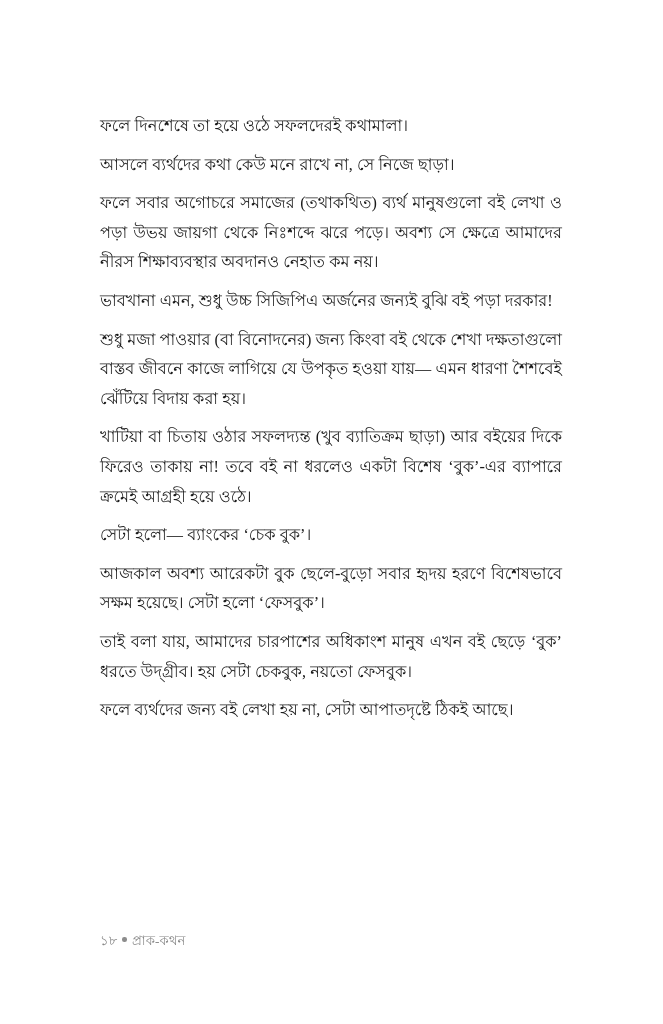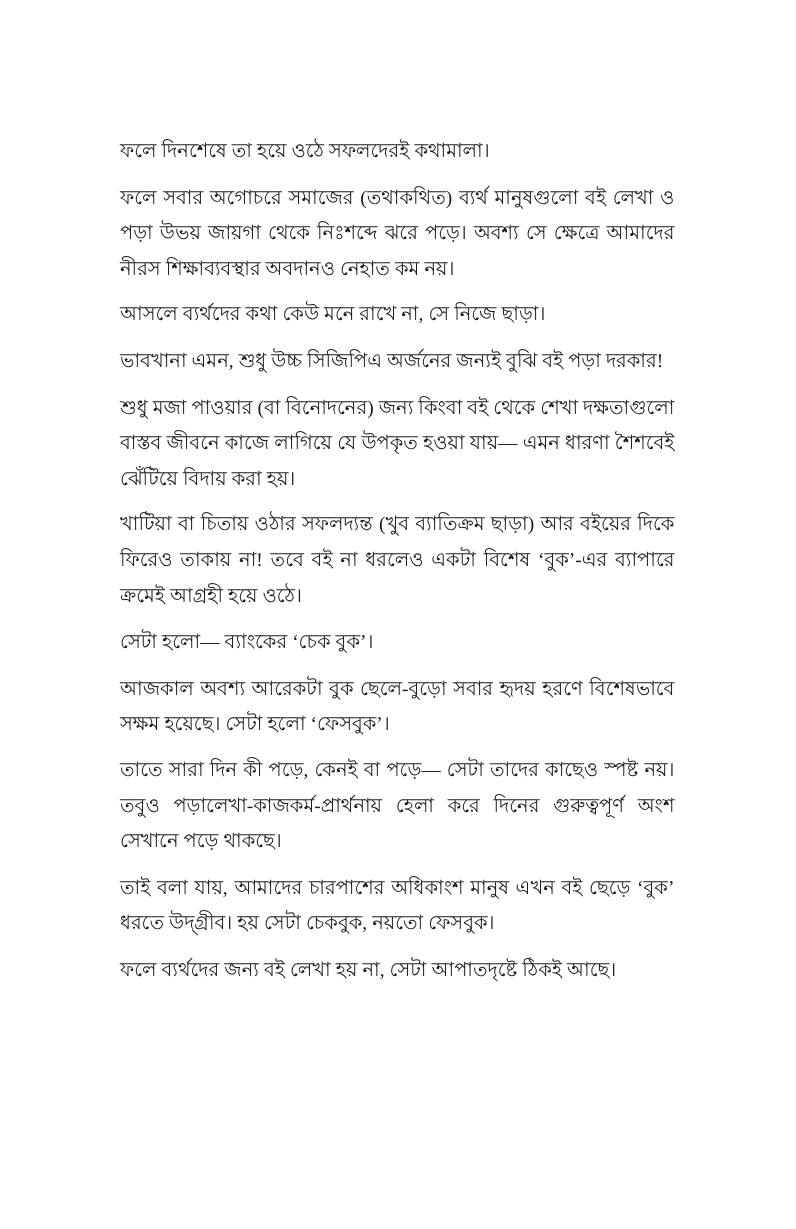--- a/index.html
+++ b/index.html
@@ -82,26 +82,28 @@
     color: #888888;
   }
 </style>
 </head>
 <body>
 
 <div id="page">
 
   <div id="text-block">
     <p class="para">ফলে দিনশেষে তা হয়ে ওঠে সফলদেরই কথামালা।</p>
+    <p class="para">আসলে ব্যর্থদের কথা কেউ মনে রাখে না, সে নিজে ছাড়া।</p>
     <p class="para">ফলে সবার অগোচরে সমাজের (তথাকথিত) ব্যর্থ মানুষগুলো বই লেখা ও পড়া উভয় জায়গা থেকে নিঃশব্দে ঝরে পড়ে। অবশ্য সে ক্ষেত্রে আমাদের নীরস শিক্ষাব্যবস্থার অবদানও নেহাত কম নয়।</p>
-    <p class="para">আসলে ব্যর্থদের কথা কেউ মনে রাখে না, সে নিজে ছাড়া।</p>
     <p class="para">ভাবখানা এমন, শুধু উচ্চ সিজিপিএ অর্জনের জন্যই বুঝি বই পড়া দরকার!</p>
     <p class="para">শুধু মজা পাওয়ার (বা বিনোদনের) জন্য কিংবা বই থেকে শেখা দক্ষতাগুলো বাস্তব জীবনে কাজে লাগিয়ে যে উপকৃত হওয়া যায়— এমন ধারণা শৈশবেই ঝেঁটিয়ে বিদায় করা হয়।</p>
     <p class="para">খাটিয়া বা চিতায় ওঠার সফলদ্যন্ত (খুব ব্যাতিক্রম ছাড়া) আর বইয়ের দিকে ফিরেও তাকায় না! তবে বই না ধরলেও একটা বিশেষ ‘বুক’-এর ব্যাপারে ক্রমেই আগ্রহী হয়ে ওঠে।</p>
     <p class="para short">সেটা হলো— ব্যাংকের ‘চেক বুক’।</p>
     <p class="para">আজকাল অবশ্য আরেকটা বুক ছেলে-বুড়ো সবার হৃদয় হরণে বিশেষভাবে সক্ষম হয়েছে। সেটা হলো ‘ফেসবুক’।</p>
-    <p class="para">তাতে সারা দিন কী পড়ে, কেনই বা পড়ে— সেটা তাদের কাছেও স্পষ্ট নয়। তবুও পড়ালেখা-কাজকর্ম-প্রার্থনায় হেলা করে দিনের গুরুত্বপূর্ণ অংশ সেখানে পড়ে থাকছে।</p>
     <p class="para">তাই বলা যায়, আমাদের চারপাশের অধিকাংশ মানুষ এখন বই ছেড়ে ‘বুক’ ধরতে উদ্‌গ্রীব। হয় সেটা চেকবুক, নয়তো ফেসবুক।</p>
     <p class="para short">ফলে ব্যর্থদের জন্য বই লেখা হয় না, সেটা আপাতদৃষ্টে ঠিকই আছে।</p>
   </div>
 
+  <div id="footer">
+    <span class="foot-num">১৮</span><span class="foot-dot"></span><span class="foot-label">প্রাক-কথন</span>
+  </div>
 
 </div>
 
 </body></html>

